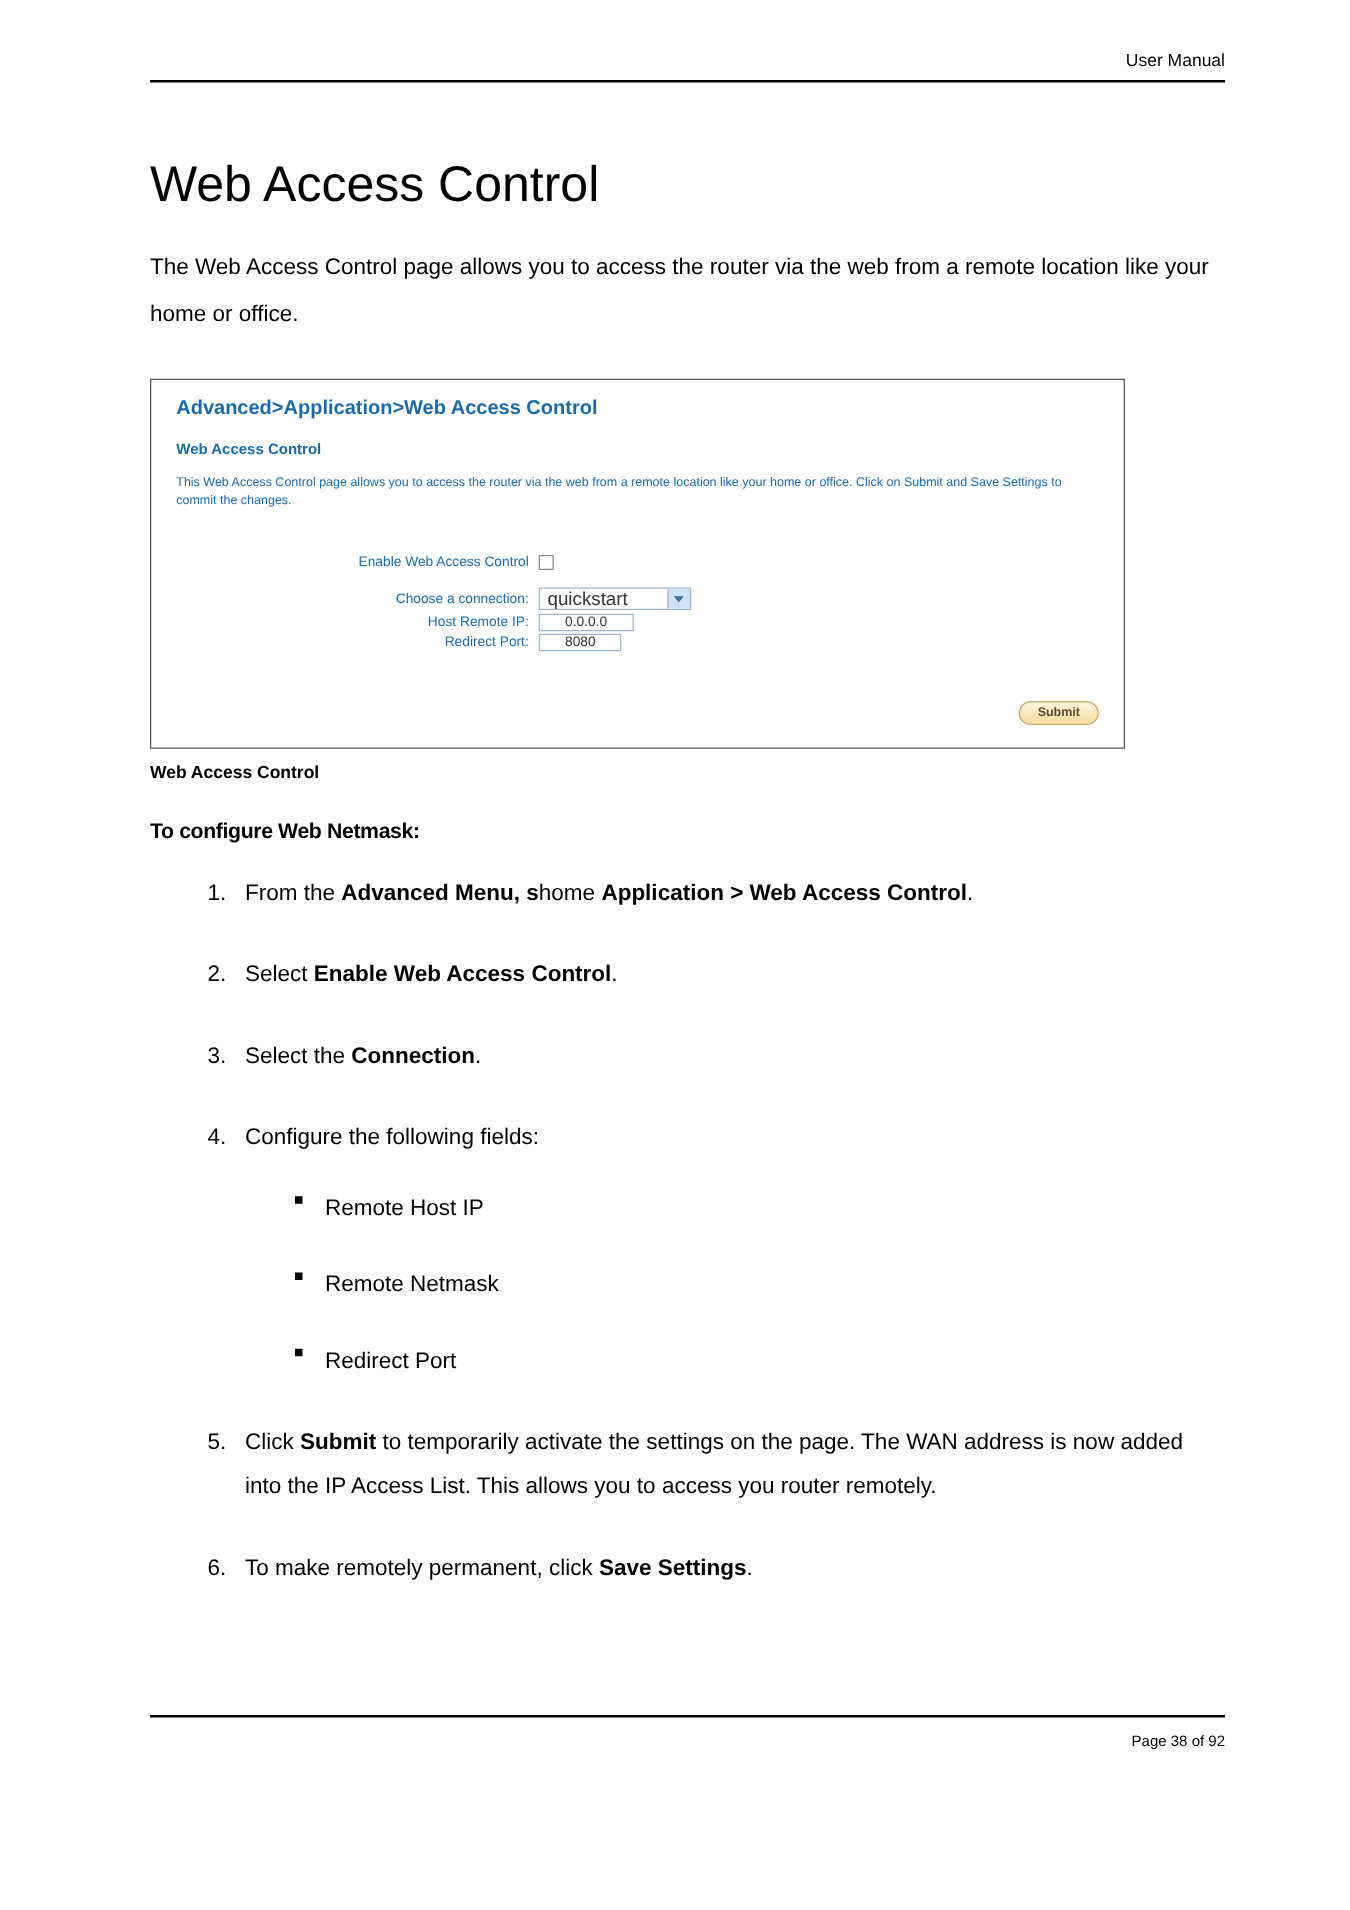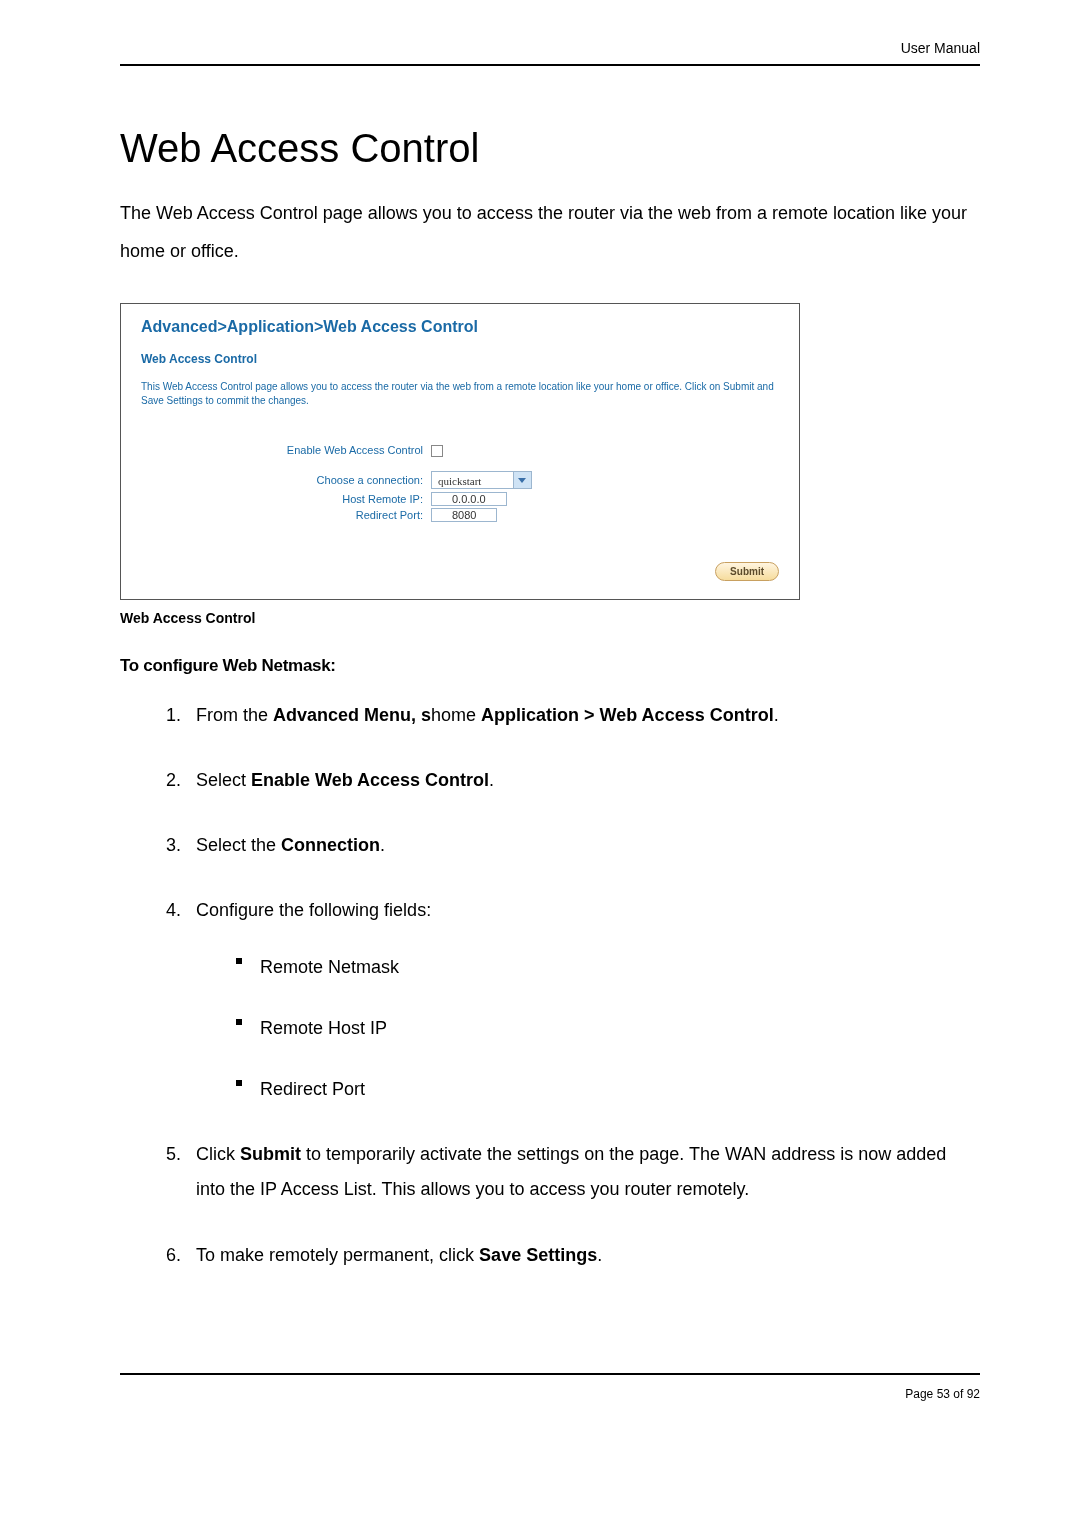--- a/index.html
+++ b/index.html
@@ -26,21 +26,21 @@
     font-weight: normal;
     margin-bottom: 24px;
   }
   .intro {
     font-size: 18px;
     line-height: 2.1;
     margin-bottom: 32px;
   }
   .screenshot-box {
     border: 1px solid #555;
-    width: 680px;
+    width: 780px;
     padding: 14px 20px 18px 20px;
     margin-bottom: 10px;
     background: #fff;
     font-family: Tahoma, Verdana, sans-serif;
   }
   .screenshot-title {
     color: #1a6aa6;
     font-size: 16px;
     font-weight: bold;
     margin-bottom: 16px;
@@ -79,24 +79,23 @@
   }
   .select-wrap {
     display: inline-flex;
     border: 1px solid #9cb6cf;
     height: 18px;
     align-items: stretch;
     background: #fff;
   }
   .select-text {
     padding: 0 32px 0 6px;
-    font-size: 11px;
+    font-size: 15px;
     color: #333;
     line-height: 18px;
-    font-family: Liberation Serif, serif;
   }
   .select-arrow {
     width: 18px;
     background: #cfe3f5;
     border-left: 1px solid #9cb6cf;
     position: relative;
   }
   .select-arrow::after {
     content: "";
     position: absolute;
@@ -240,27 +239,27 @@
   </li>
   <li>
     <span>Select </span><span class="bold">Enable Web Access Control</span><span>.</span>
   </li>
   <li>
     <span>Select the </span><span class="bold">Connection</span><span>.</span>
   </li>
   <li>
     <span>Configure the following fields:</span>
     <ul class="sub">
+      <li>Remote Host IP</li>
       <li>Remote Netmask</li>
-      <li>Remote Host IP</li>
       <li>Redirect Port</li>
     </ul>
   </li>
   <li>
     <span>Click </span><span class="bold">Submit</span><span> to temporarily activate the settings on the page. The WAN address is now added into the IP Access List. This allows you to access you router remotely.</span>
   </li>
   <li>
     <span>To make remotely permanent, click </span><span class="bold">Save Settings</span><span>.</span>
   </li>
 </ol>
 
 <hr class="bottom-rule">
-<div class="page-num">Page 53 of 92</div>
+<div class="page-num">Page 38 of 92</div>
 
 </body></html>

